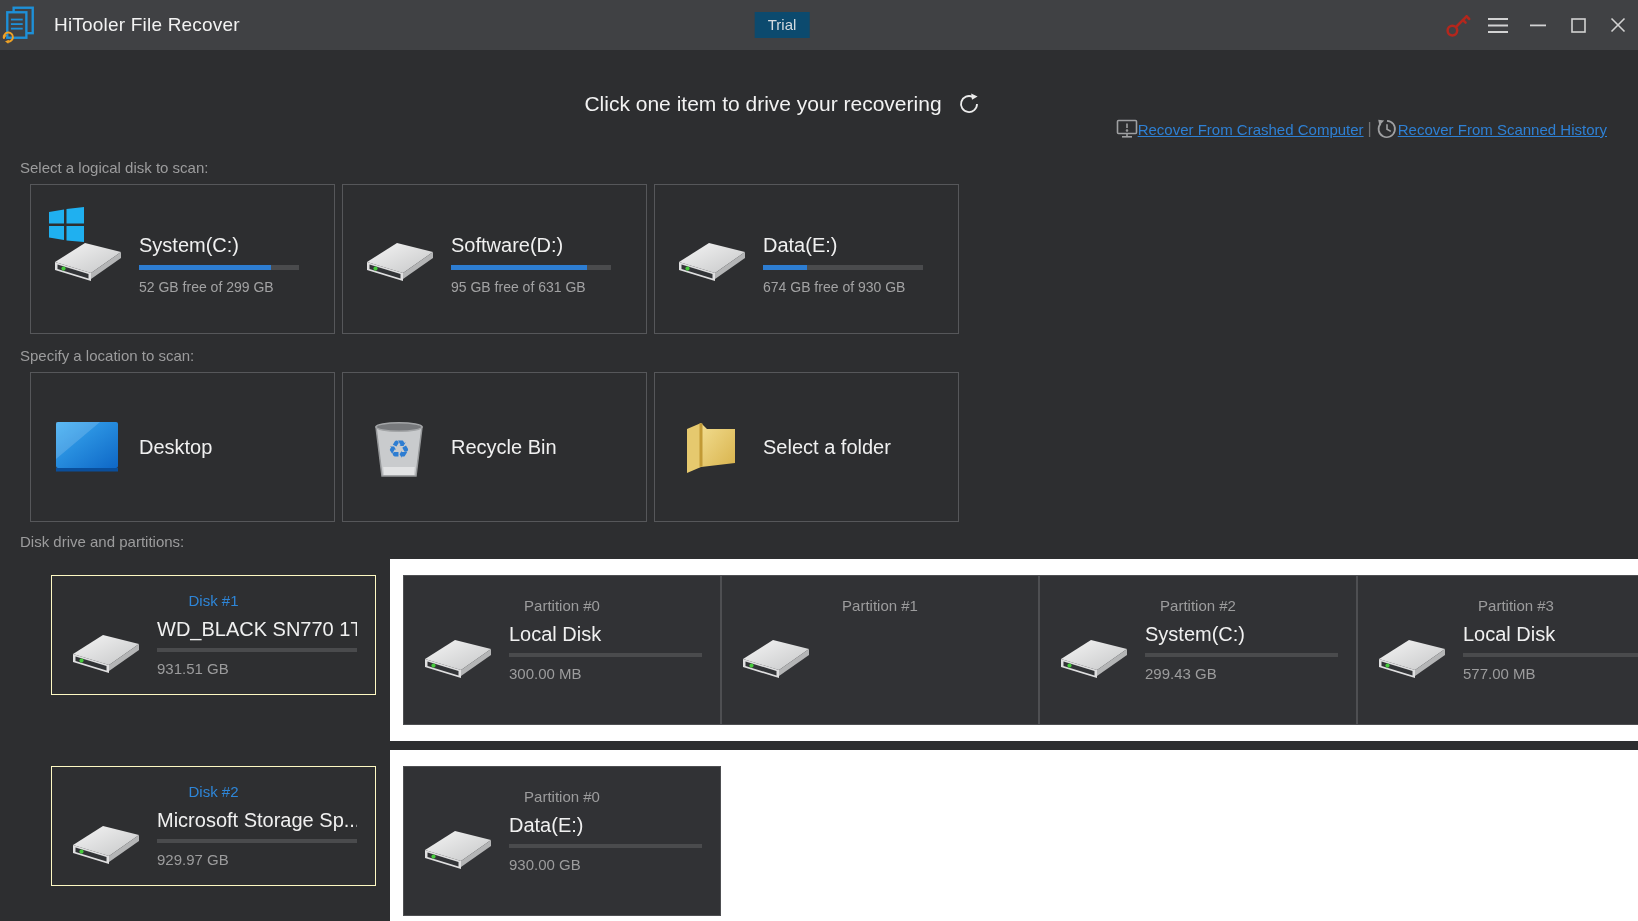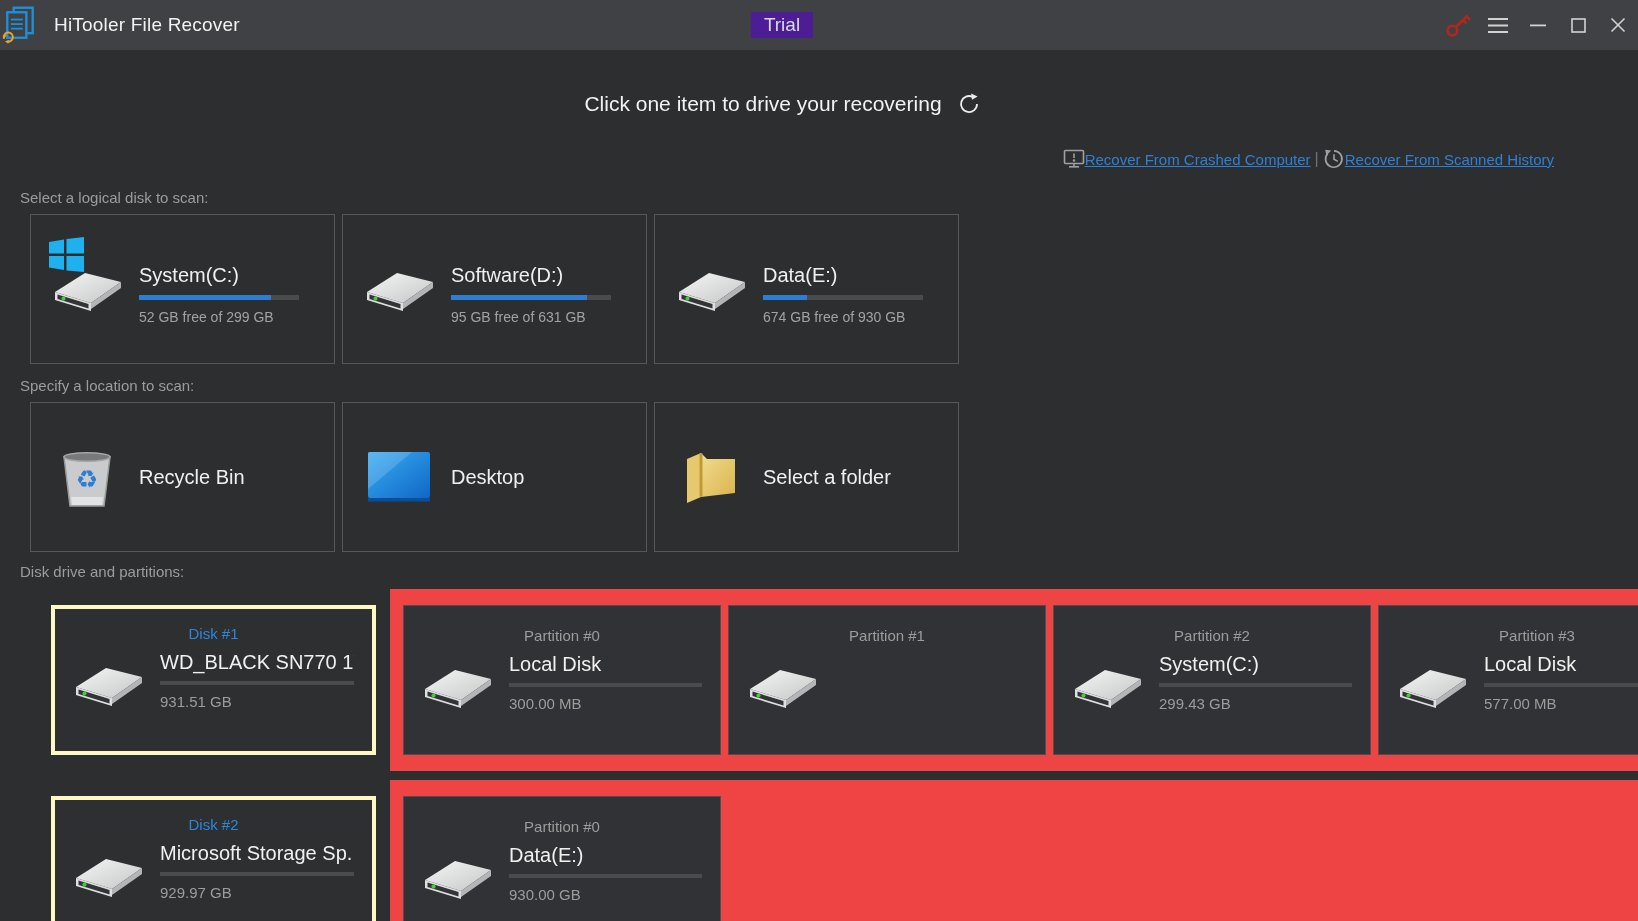--- a/index.html
+++ b/index.html
@@ -14,39 +14,39 @@
   
   .titlebar {
     height:50px; background:#404144;
     display:flex; align-items:center;
     position:relative;
   }
   .logo { width:40px; height:40px; flex:0 0 auto; }
   .app-title { margin-left:14px; font-size:19px; color:#f2f2f2; letter-spacing:.2px; }
   .trial {
     position:absolute; left:calc(50% - 37px); top:12px; transform:translateX(-50%);
-    background:#4c1d95; color:#d4dbe0; font-size:19px;
+    background:#0c4a6e; color:#d4dbe0; font-size:15px;
     padding:3px 13px 4px; line-height:19px;
   }
   .win-controls {
     position:absolute; right:0; top:0; height:50px; display:flex; align-items:center;
   }
   .win-btn { width:40px; height:50px; display:flex; align-items:center; justify-content:center; cursor:default; }
 
   
   .heading-row {
     margin-top:40px; height:28px;
     display:flex; align-items:center; justify-content:center; gap:16px;
     position:relative; left:-37px;
   }
   .heading { font-size:21px; color:#f2f2f2; font-weight:400; }
 
   
   .links-row {
-    margin-top:30px; height:22px; padding-right:84px;
+    height:22px; padding-right:31px;
     display:flex; align-items:center; justify-content:flex-end; gap:0;
   }
   .link { color:#2e80d4; font-size:15px; text-decoration:underline; cursor:pointer; white-space:nowrap; }
   .link-sep { color:#717274; font-size:16px; margin:0 4px; }
 
   
   .section-label { color:#9c9c9d; font-size:15px; margin-left:20px; }
   .lbl-1 { margin-top:19px; }
   .lbl-2 { margin-top:13px; }
   .lbl-3 { margin-top:11px; }
@@ -68,27 +68,27 @@
   .disk-free { font-size:14px; color:#a2a2a3; line-height:17px; }
 
   .loc-icon { width:70px; height:66px; flex:0 0 auto; display:flex; align-items:center; justify-content:center; }
   .loc-name { font-size:20px; color:#f0f0f0; margin-left:17px; }
 
   
   .disk-area { margin-top:9px; }
   .disk-row { display:flex; margin-bottom:9px; }
   .disk-col { width:390px; flex:0 0 auto; padding:16px 0 16px 51px; }
   .d-card {
-    width:325px; height:150px; border:4px solid #fef9c3; background:#2e2f31;
+    width:325px; height:120px; border:1px solid #fef9c3; background:#2e2f31;
     display:flex; flex-direction:column; cursor:pointer;
   }
   .p-panel {
-    flex:1 1 auto; background:#ef4444;
+    flex:1 1 auto; background:#ffffff;
     padding:16px 0 16px 13px;
-    display:flex; gap:7px; overflow:hidden;
+    display:flex; overflow:hidden;
   }
   .p-card {
     width:318px; height:150px; flex:0 0 auto;
     border:1px solid #4e4f52; background:#313235;
     display:flex; flex-direction:column; cursor:pointer;
   }
   .c-head { text-align:center; font-size:15px; line-height:18px; margin-top:21px; color:#9c9c9d; }
   .c-head.blue { color:#2e86d8; }
   .d-card .c-head { margin-top:16px; }
   .c-body { display:flex; margin-top:7px; padding:0 18px 0 18px; }
@@ -298,34 +298,34 @@
     </div>
   </div>
 </div>
 
 <div class="section-label lbl-2">Specify a location to scan:</div>
 
 <div class="cards-row">
 
   <div class="card">
     <div class="loc-icon">
+      <svg width="64" height="52" viewBox="0 0 64 52">
+          <use href="#i-desktop"></use>
+        </svg>
+    </div>
+    <div class="loc-name">Desktop</div>
+  </div>
+
+  <div class="card">
+    <div class="loc-icon">
       <svg width="60" height="63" viewBox="0 0 60 63">
           <use href="#i-bin"></use>
         </svg>
     </div>
     <div class="loc-name">Recycle Bin</div>
-  </div>
-
-  <div class="card">
-    <div class="loc-icon">
-      <svg width="64" height="52" viewBox="0 0 64 52">
-          <use href="#i-desktop"></use>
-        </svg>
-    </div>
-    <div class="loc-name">Desktop</div>
   </div>
 
   <div class="card">
     <div class="loc-icon">
       <svg width="56" height="56" viewBox="0 0 56 56">
           <use href="#i-folder"></use>
         </svg>
     </div>
     <div class="loc-name">Select a folder</div>
   </div>

